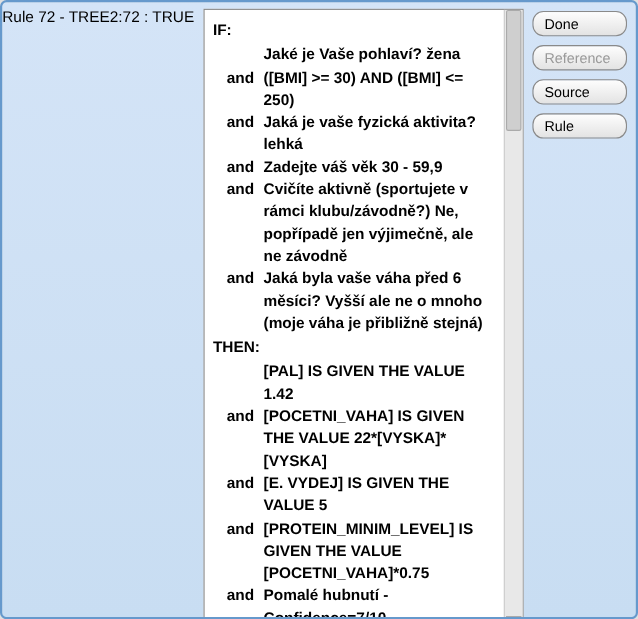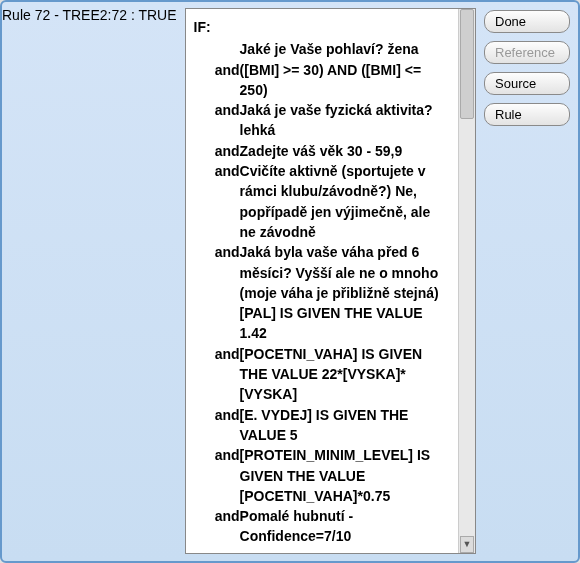--- a/index.html
+++ b/index.html
@@ -82,21 +82,21 @@
     color: #555;
   }
   .scroll-arrow.down { bottom: 0; }
   .row {
     display: flex;
     font-weight: bold;
   }
   .op {
     width: 46px;
     flex-shrink: 0;
-    text-align: right;
+    text-align: center;
     padding-left: 4px;
   }
   .txt {
     flex: 1;
   }
   .hdr {
     font-weight: bold;
     padding: 2px 0;
   }
   .navrow {
@@ -160,20 +160,21 @@
           </div>
           <div class="row">
             <span class="op">and</span>
             <span class="txt">Cvičíte aktivně (sportujete v rámci klubu/závodně?) Ne, popřípadě jen výjimečně, ale ne závodně</span>
           </div>
           <div class="row">
             <span class="op">and</span>
             <span class="txt">Jaká byla vaše váha před 6 měsíci? Vyšší ale ne o mnoho (moje váha je přibližně stejná)</span>
           </div>
 
+          <div class="hdr">THEN:</div>
 
           <div class="row">
             <span class="op"></span>
             <span class="txt">[PAL] IS GIVEN THE VALUE 1.42</span>
           </div>
           <div class="row">
             <span class="op">and</span>
             <span class="txt">[POCETNI_VAHA] IS GIVEN THE VALUE 22*[VYSKA]*[VYSKA]</span>
           </div>
           <div class="row">

